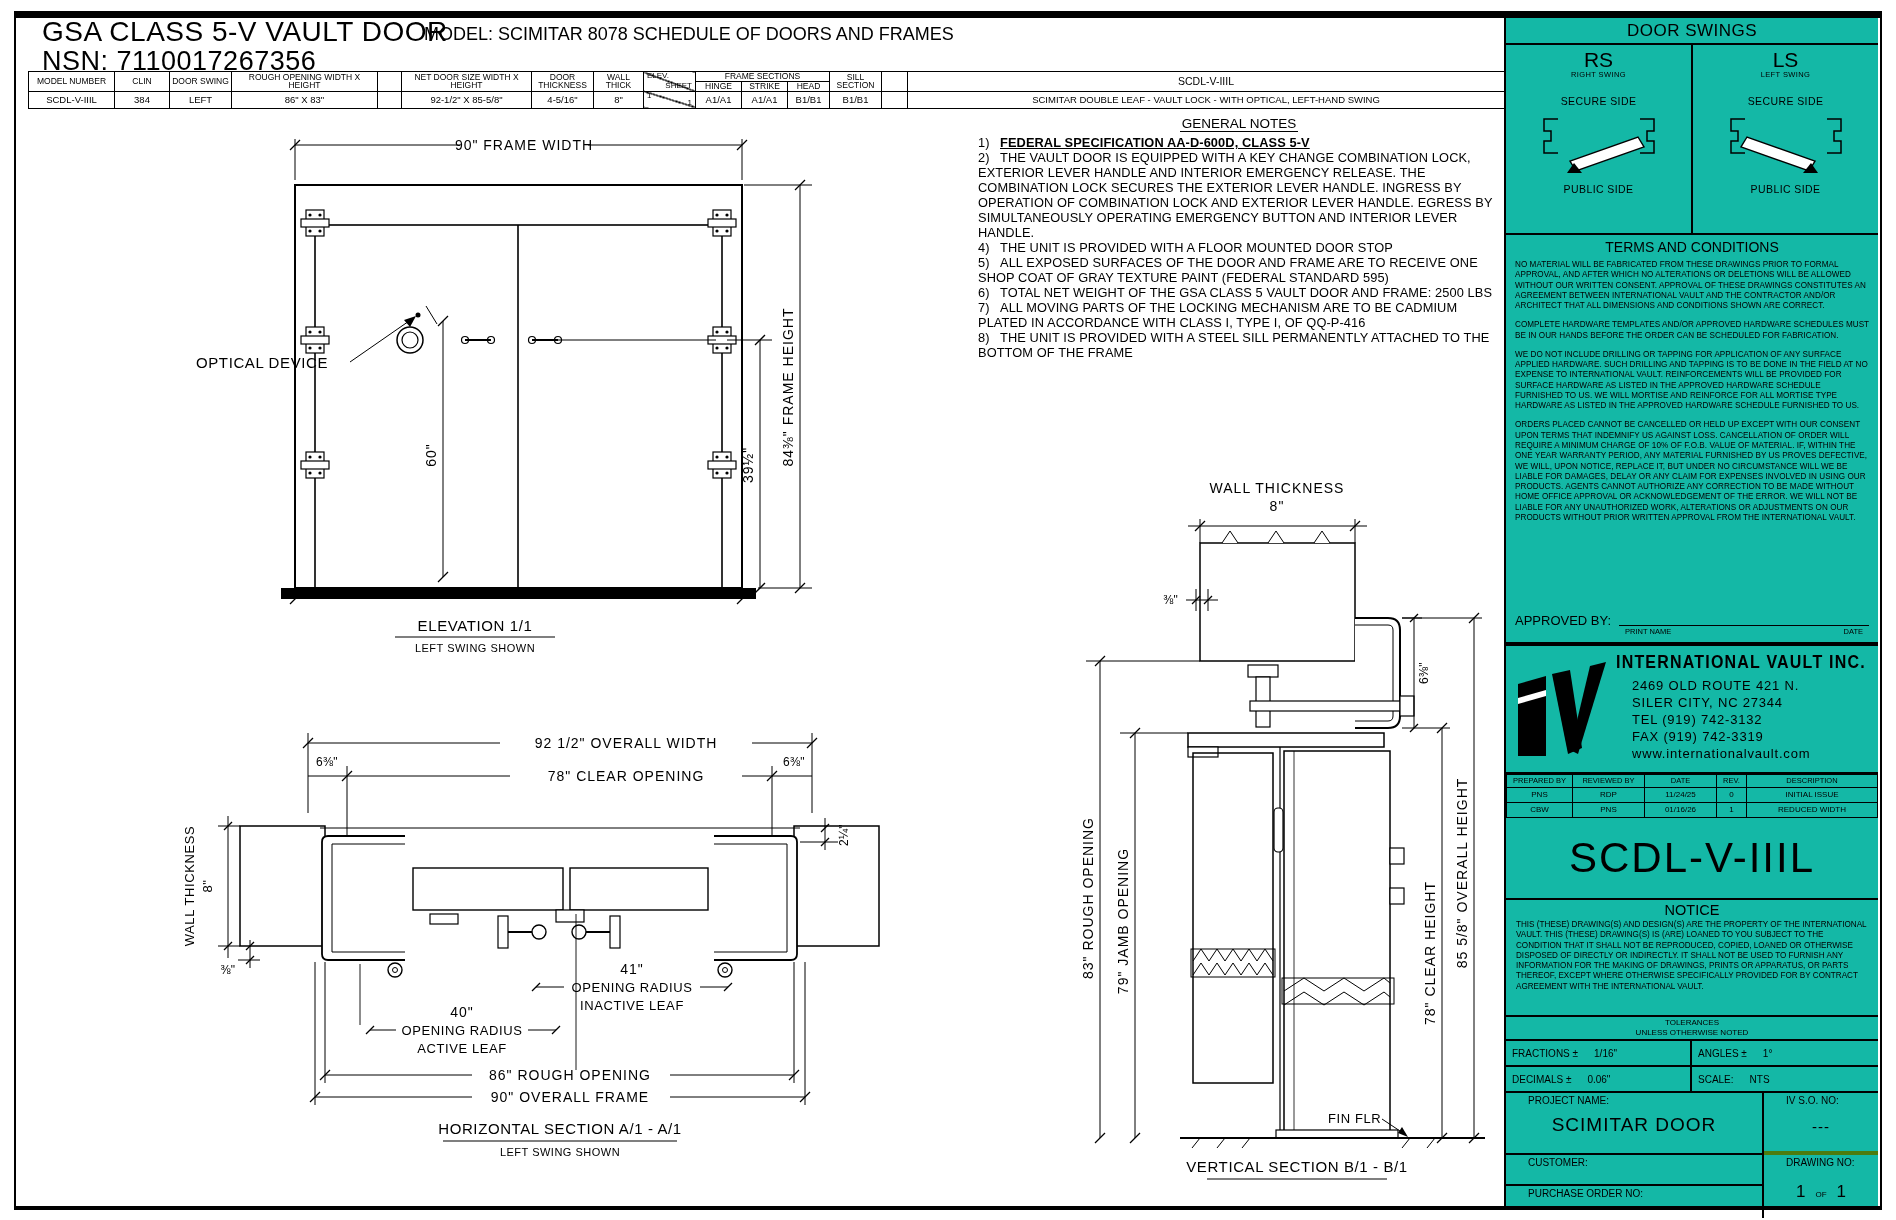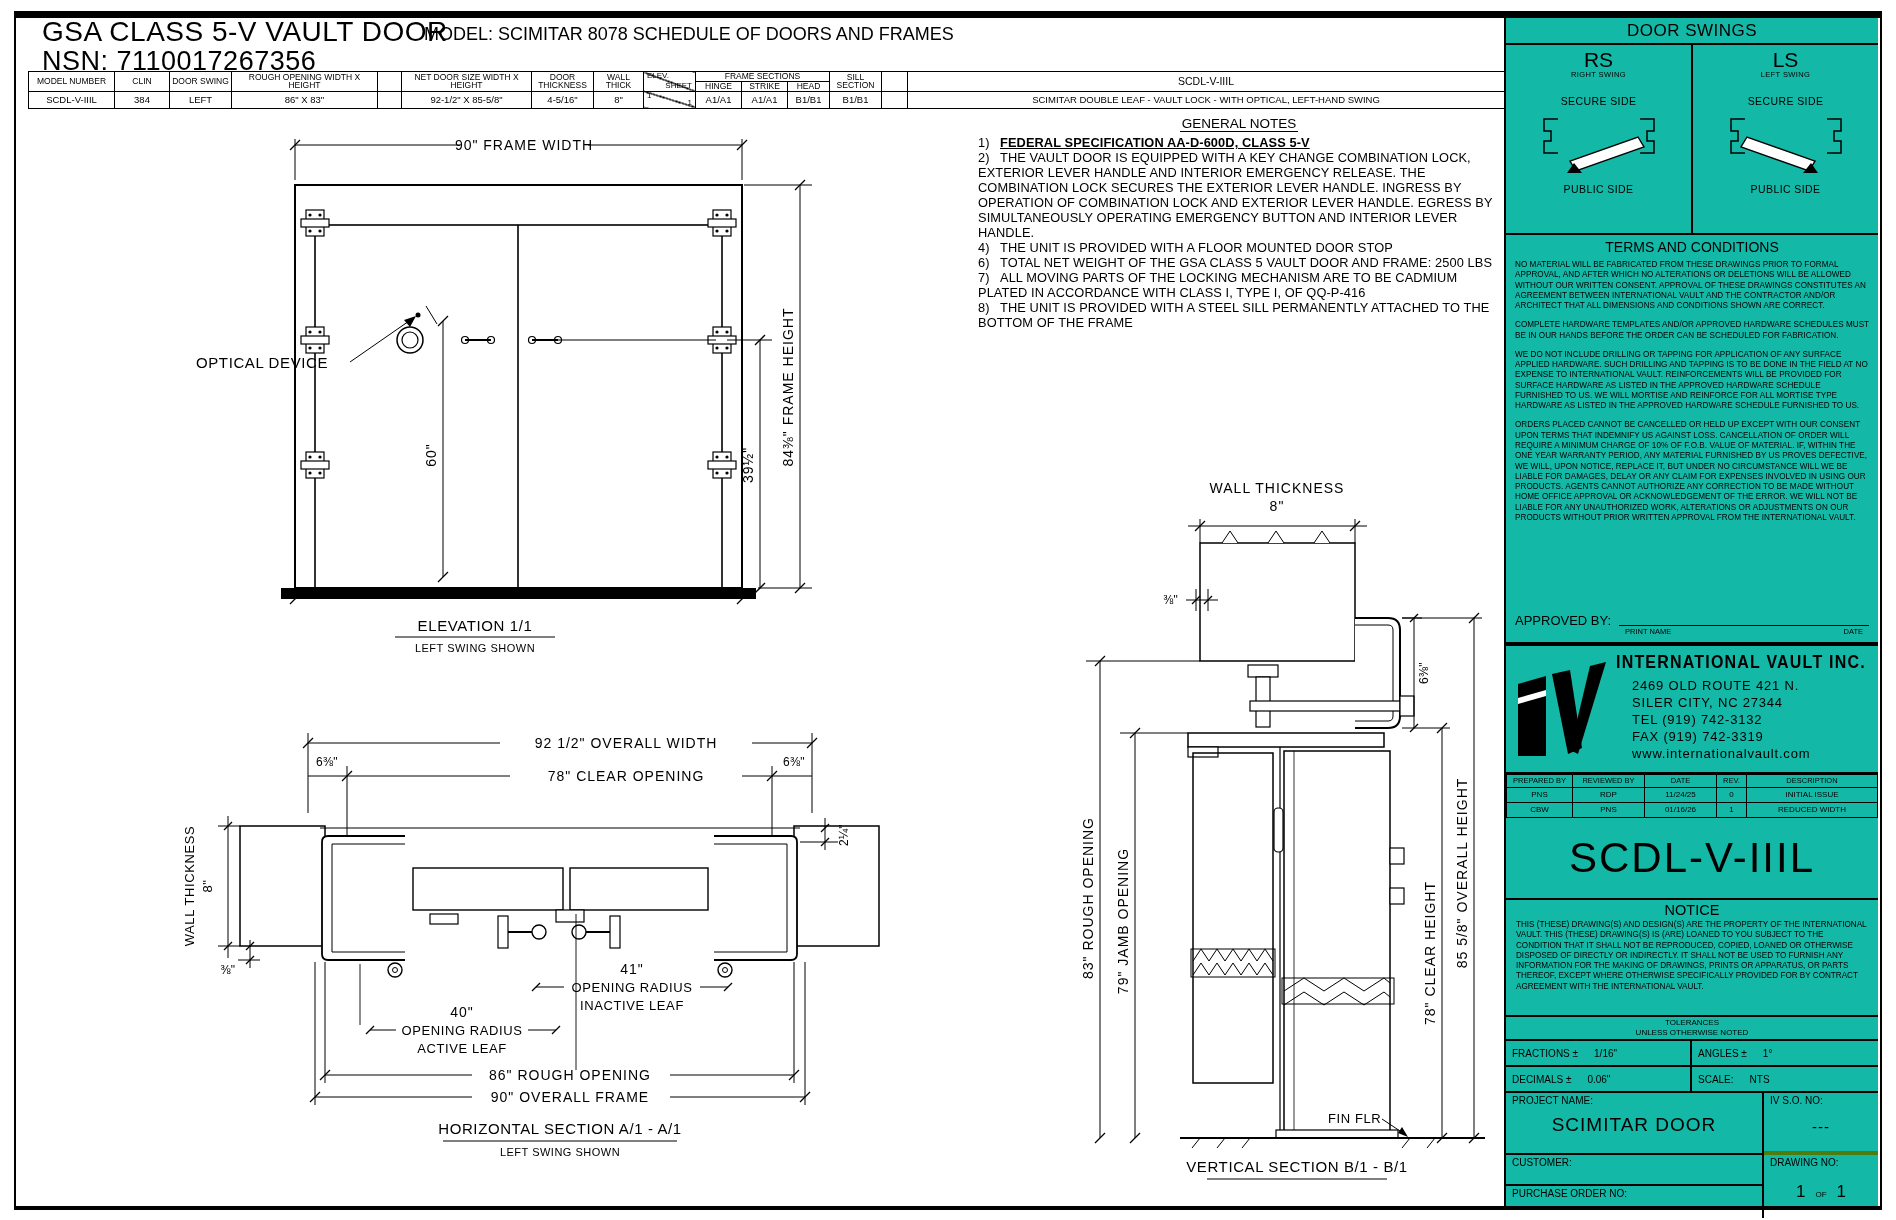--- a/index.html
+++ b/index.html
@@ -63,21 +63,21 @@
 .notice p{font-size:8.15px;line-height:1.26}
 .tol-head{height:22px;text-align:center;font-size:8px;line-height:1.3;padding-top:1px}
 .tol-row{height:26px;display:flex;border-top:2px solid #000;font-size:10px;align-items:center}
 .tol-row .tc{height:100%;display:flex;align-items:center;padding-left:6px}
 .tol-row .tc.l{width:186px;border-right:2px solid #000}
 .tol-row .tc.r{flex:1}
 .tol-row .tv{margin-left:16px}
 .pg{display:flex;height:127px;border-top:2px solid #000}
 .pg-l{width:258px;border-right:2px solid #000;display:flex;flex-direction:column}
 .pg-r{flex:1;display:flex;flex-direction:column}
-.pg-cell{position:relative;padding:2px 6px}
+.pg-cell{position:relative;padding:2px 22px}
 .pg .lbl{font-size:10px}
 .cell-pn{height:62px;border-bottom:2px solid #000}
 .cell-cu{height:31px;border-bottom:2px solid #000}
 .cell-po{flex:1}
 .cell-so{height:62px;border-bottom:4px solid #4d7c0f}
 .cell-dn{flex:1}
 .pn-val{text-align:center;font-size:19px;letter-spacing:1px;margin-top:8px}
 .so-val{text-align:center;font-size:15px;margin-top:12px;letter-spacing:1px}
 .dn-val{text-align:center;font-size:17px;margin-top:14px}
 .dn-val .of{font-size:8px;margin:0 10px}
@@ -166,20 +166,21 @@
       <td class="desc-d">SCIMITAR DOUBLE LEAF - VAULT LOCK - WITH OPTICAL, LEFT-HAND SWING</td>
     </tr>
   </tbody>
     </table>
 
   <div class="abs gnotes">
     <div class="gn-title"><span>GENERAL NOTES</span></div>
     <div class="note"><span class="nnum">1)</span><span class="u1">FEDERAL SPECIFICATION AA-D-600D, CLASS 5-V</span></div>
     <div class="note"><span class="nnum">2)</span><span>THE VAULT DOOR IS EQUIPPED WITH A KEY CHANGE COMBINATION LOCK, EXTERIOR LEVER HANDLE AND INTERIOR EMERGENCY RELEASE.  THE COMBINATION LOCK SECURES THE EXTERIOR LEVER HANDLE.  INGRESS BY OPERATION OF COMBINATION LOCK AND EXTERIOR LEVER HANDLE.  EGRESS BY SIMULTANEOUSLY OPERATING EMERGENCY BUTTON AND INTERIOR LEVER HANDLE.</span></div>
     <div class="note"><span class="nnum">4)</span><span>THE UNIT IS PROVIDED WITH A FLOOR MOUNTED DOOR STOP</span></div>
+    <div class="note"><span class="nnum">5)</span><span>ALL EXPOSED SURFACES OF THE DOOR AND FRAME ARE TO RECEIVE ONE SHOP COAT OF GRAY TEXTURE PAINT (FEDERAL STANDARD 595)</span></div>
     <div class="note"><span class="nnum">6)</span><span>TOTAL NET WEIGHT OF THE GSA CLASS 5 VAULT DOOR AND FRAME: 2500 LBS</span></div>
     <div class="note"><span class="nnum">7)</span><span>ALL MOVING PARTS OF THE LOCKING MECHANISM ARE TO BE CADMIUM PLATED IN ACCORDANCE WITH CLASS I, TYPE I, OF QQ-P-416</span></div>
     <div class="note"><span class="nnum">8)</span><span>THE UNIT IS PROVIDED WITH A STEEL SILL PERMANENTLY ATTACHED TO THE BOTTOM OF THE FRAME</span></div>
   </div>
 
   <svg class="abs" style="left:160px;top:125px" width="740" height="545" viewBox="0 0 740 545">
     <defs>
       <g id="hgE">
         <rect x="-9" y="-13" width="18" height="26" class="wf" stroke-width="1.2"></rect>
         <rect x="-14" y="-4" width="28" height="8" class="wf" stroke-width="1.2"></rect>

